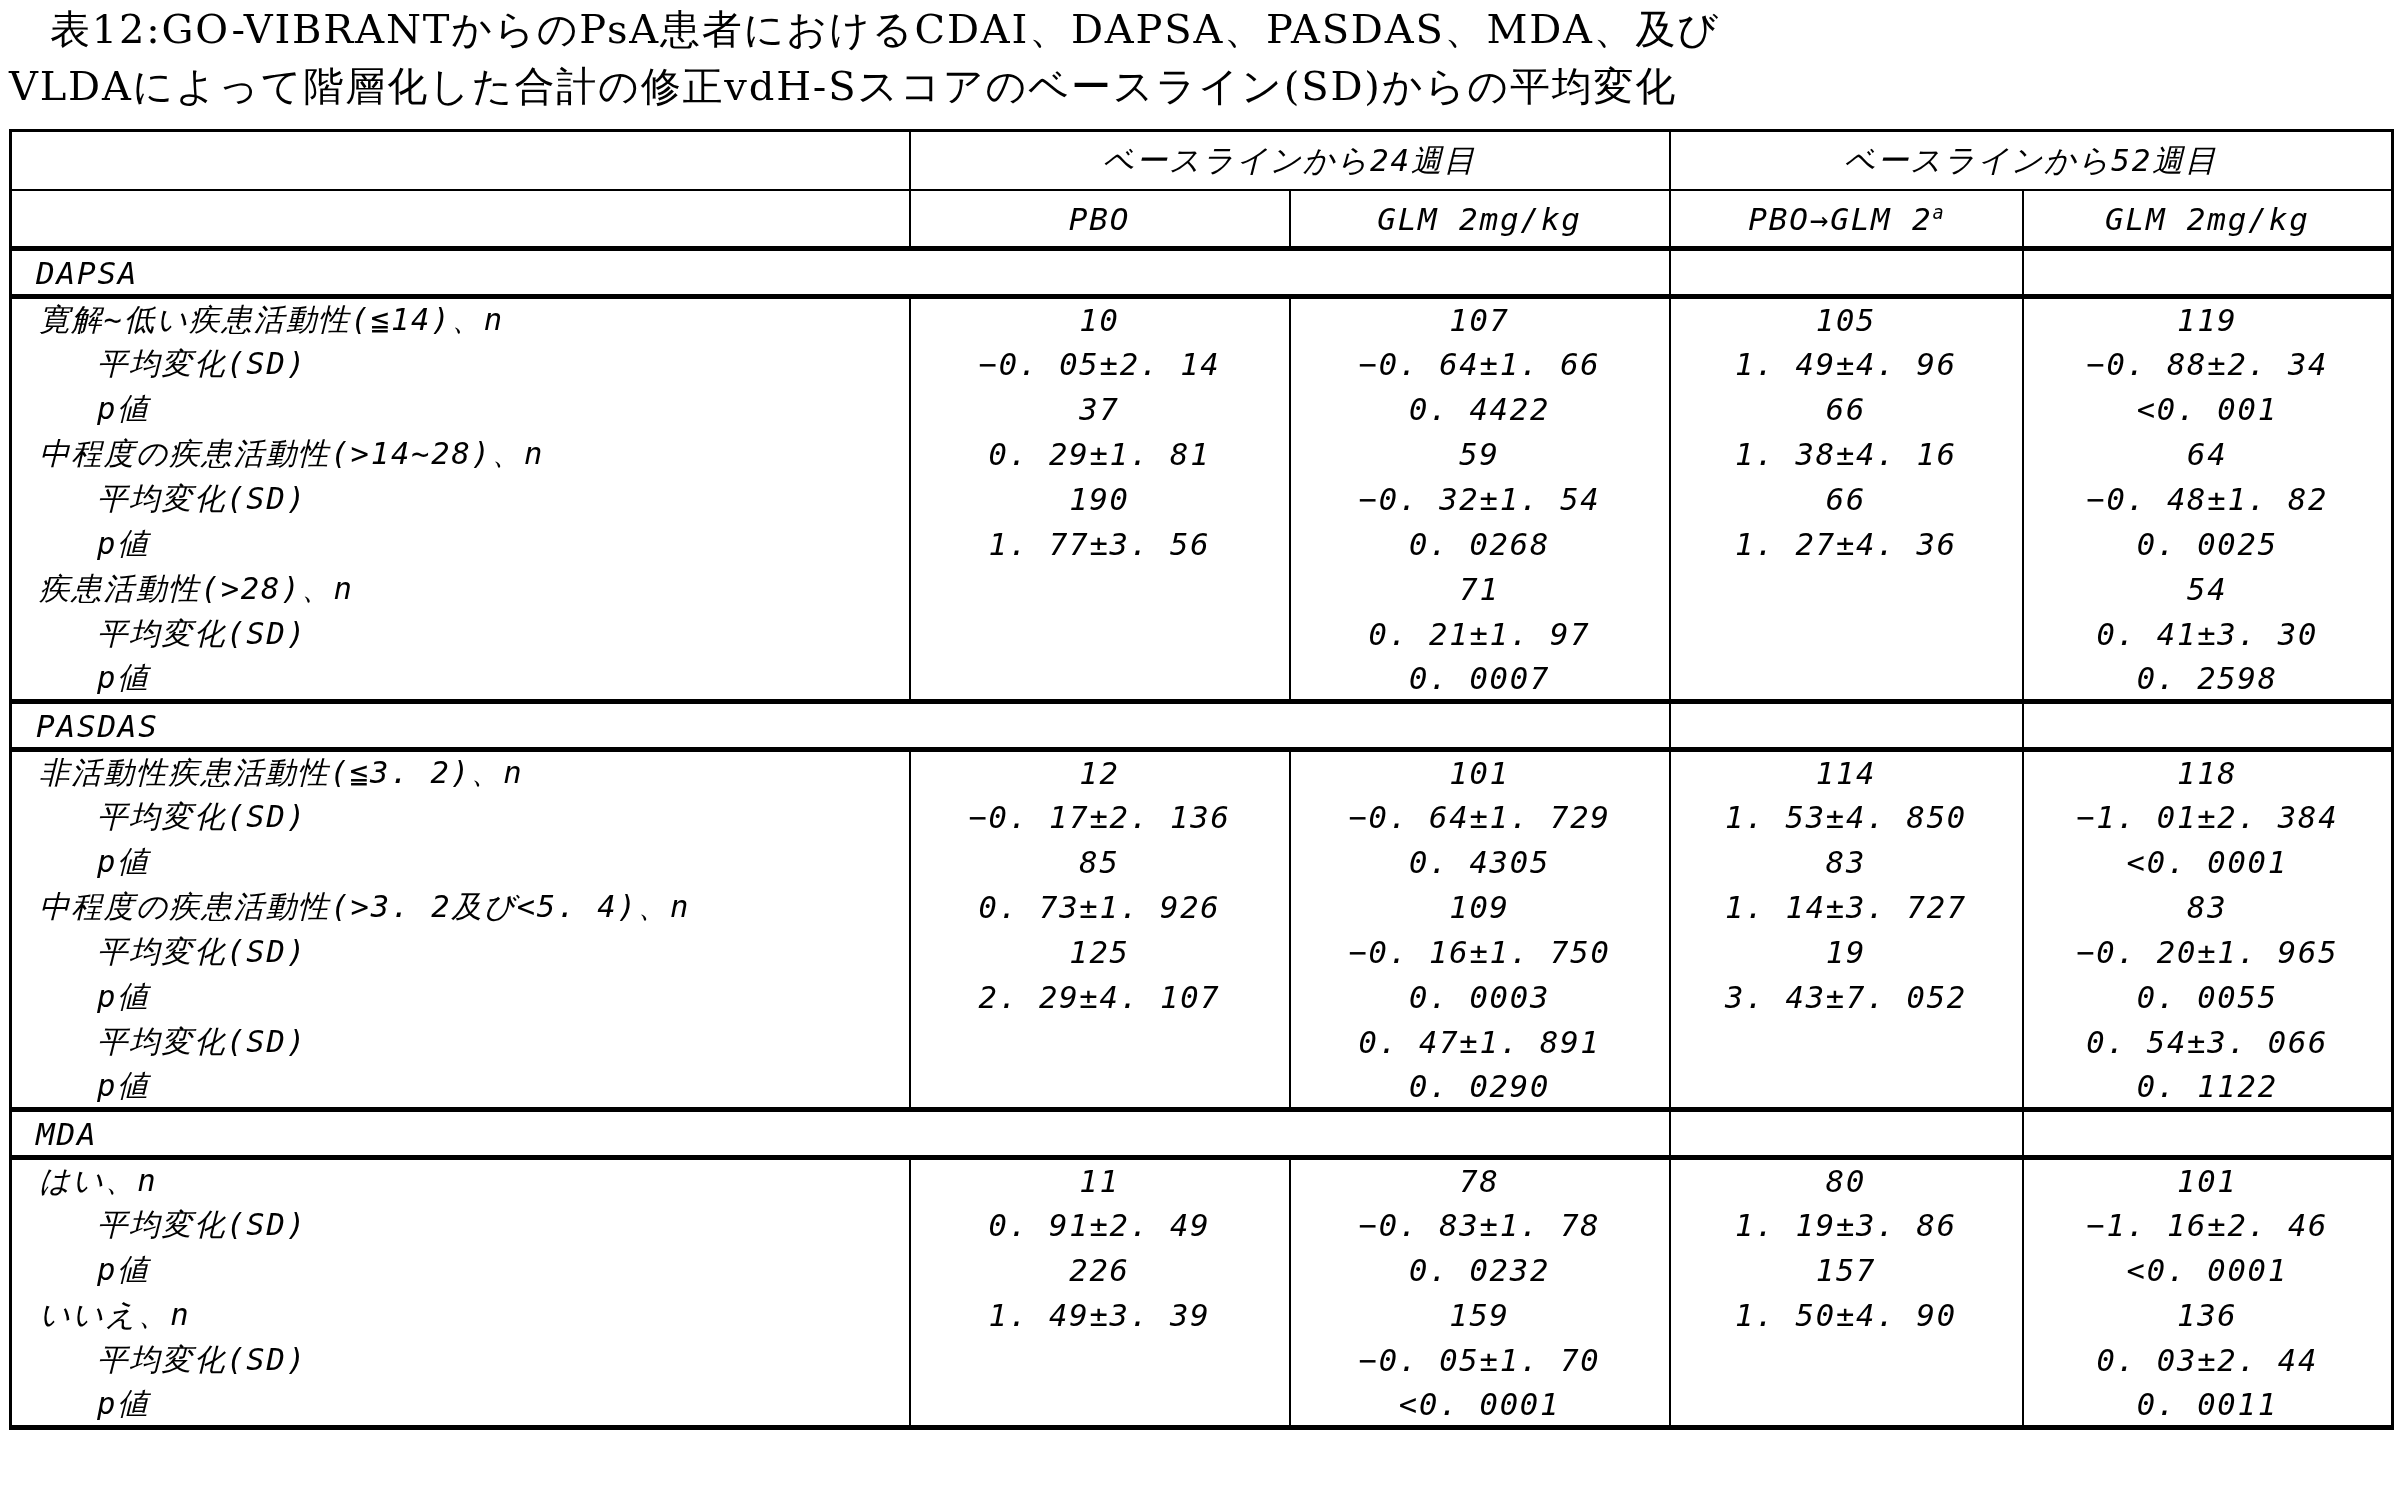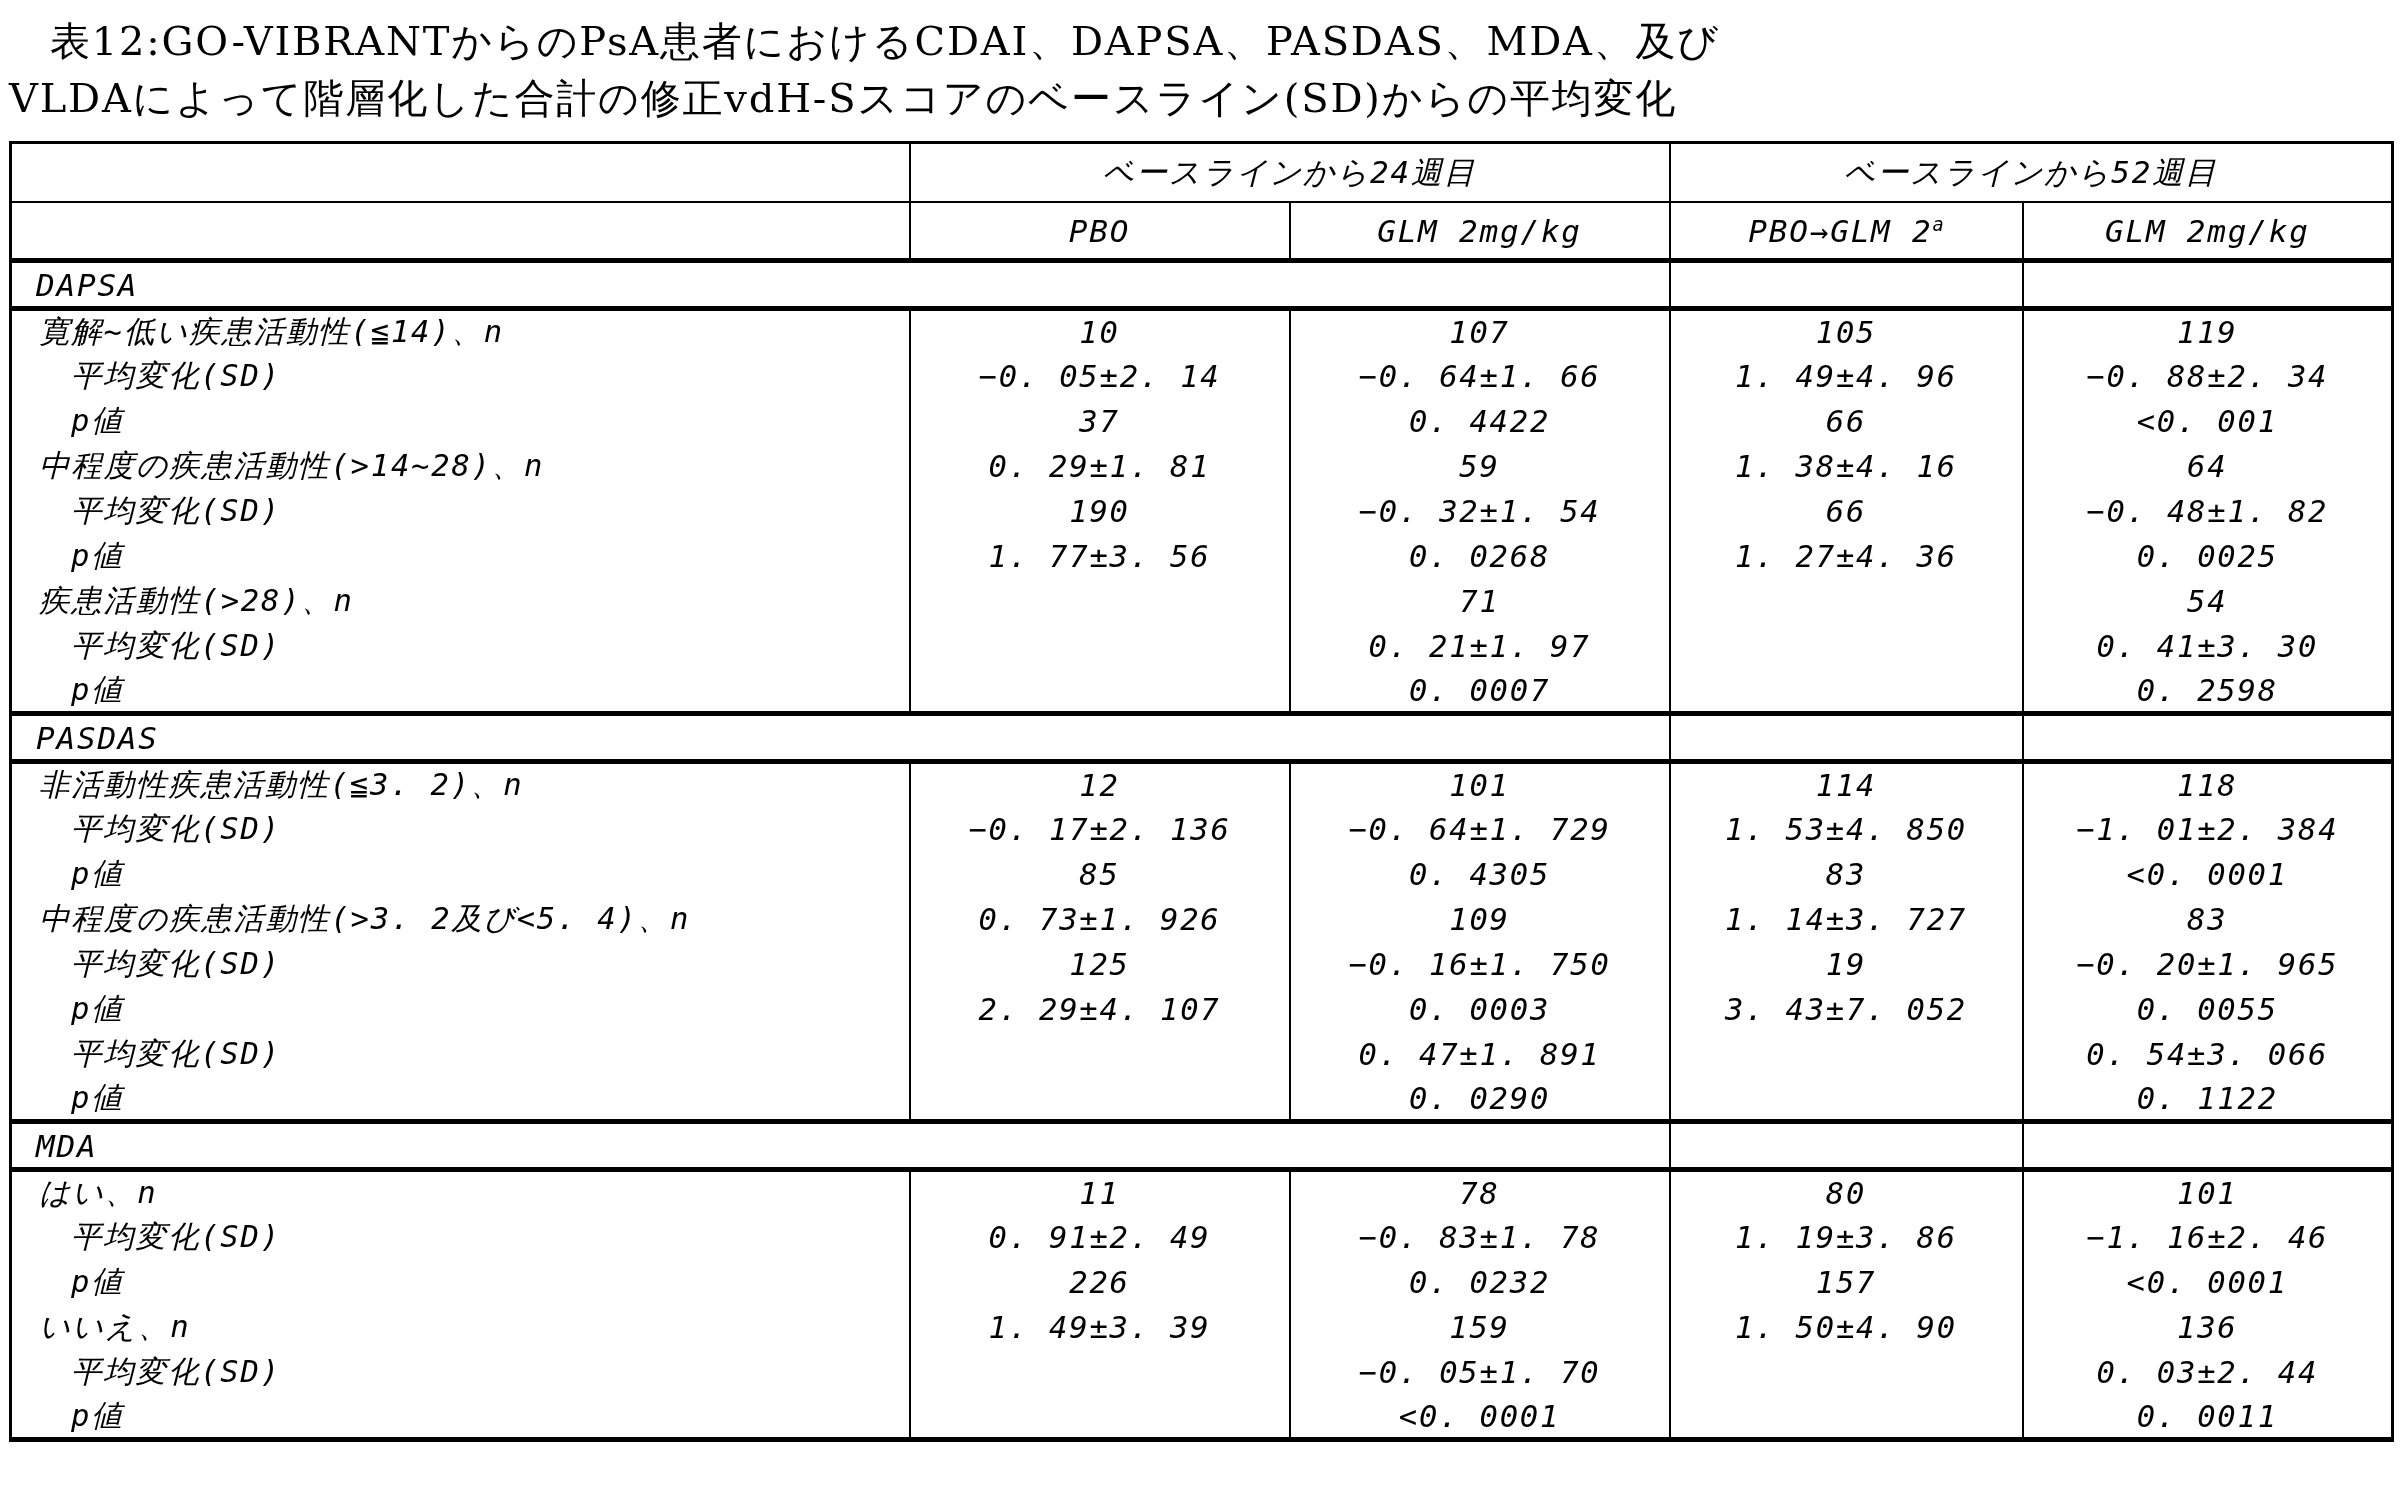--- a/index.html
+++ b/index.html
@@ -8,21 +8,21 @@
     width: 2401px; height: 1505px;
     color: #000;
     overflow: hidden;
     font-family: "DejaVu Sans Mono", "Liberation Mono", monospace;
   }
   .title {
     font-family: "DejaVu Serif", "Liberation Serif", serif;
     font-size: 40px;
     line-height: 57px;
     letter-spacing: 1.8px;
-    padding: 13px 0 0 9px;
+    padding: 1px 0 0 9px;
   }
   .title .t1 { text-indent: 41px; }
   table.vdh {
     border-collapse: collapse;
     table-layout: fixed;
     width: 2383px;
     margin: 14.4px 0 0 9px;
     border: 3.6px solid #000;
     border-bottom-width: 5.4px;
     font-size: 30.5px;
@@ -53,21 +53,21 @@
   tr.line td {
     border-left: 2.7px solid #000;
     border-right: 2.7px solid #000;
     border-top: 0;
     border-bottom: 0;
     vertical-align: middle;
     white-space: nowrap;
   }
   td.lbl { text-align: left; }
   td.lbl.ind1 { padding-left: 27px; }
-  td.lbl.ind2 { padding-left: 59px; margin-top: 24px; }
+  td.lbl.ind2 { padding-left: 85px; margin-top: 24px; }
   td.val { text-align: center; }
   .h2 sup { font-size: 60%; letter-spacing: 0; vertical-align: super; }
 </style>
 </head>
 <body>
 
 <div class="title">
   <div class="t1">表12:GO-VIBRANTからのPsA患者におけるCDAI、DAPSA、PASDAS、MDA、及び</div>
   <div class="t2">VLDAによって階層化した合計の修正vdH-Sスコアのベースライン(SD)からの平均変化</div>
 </div>

